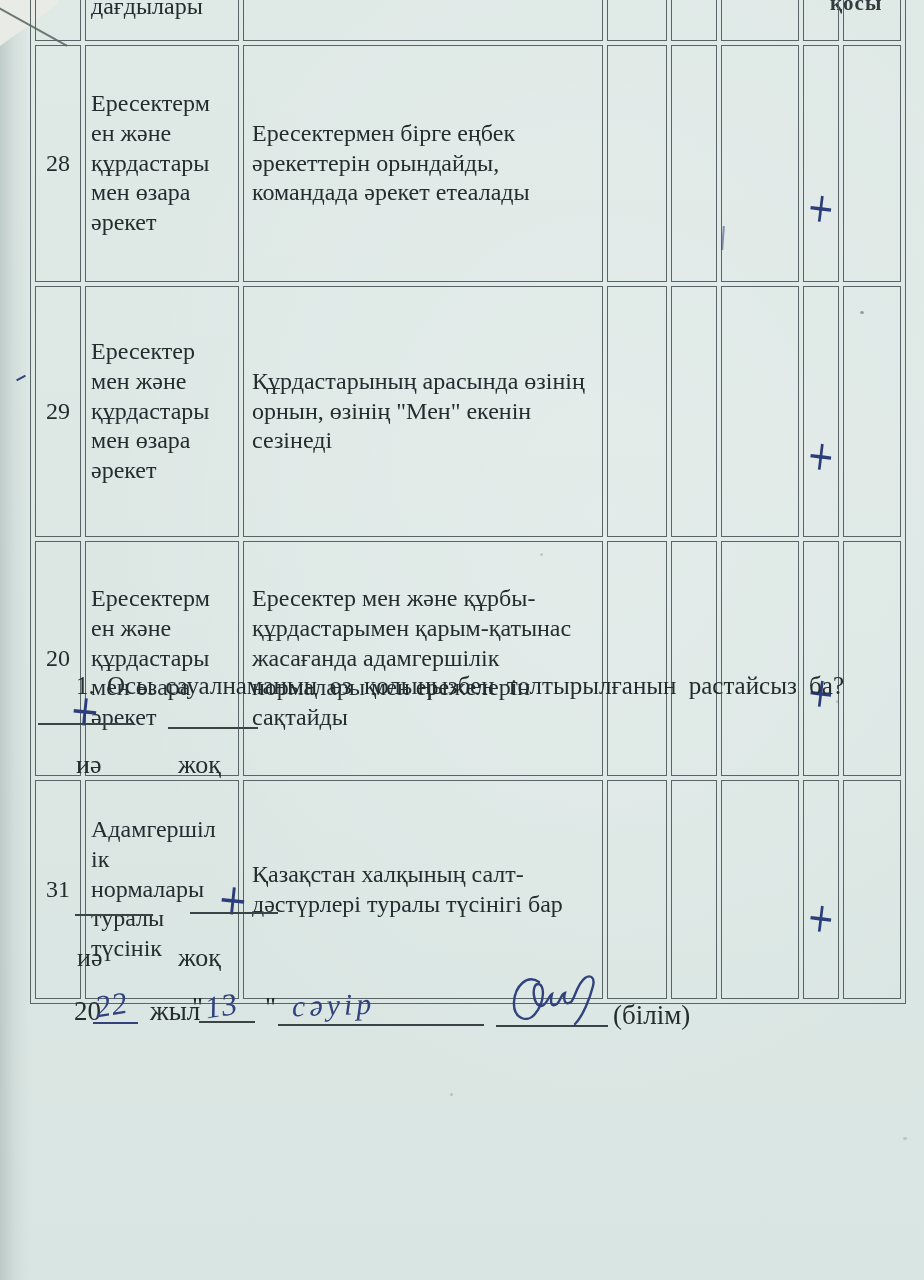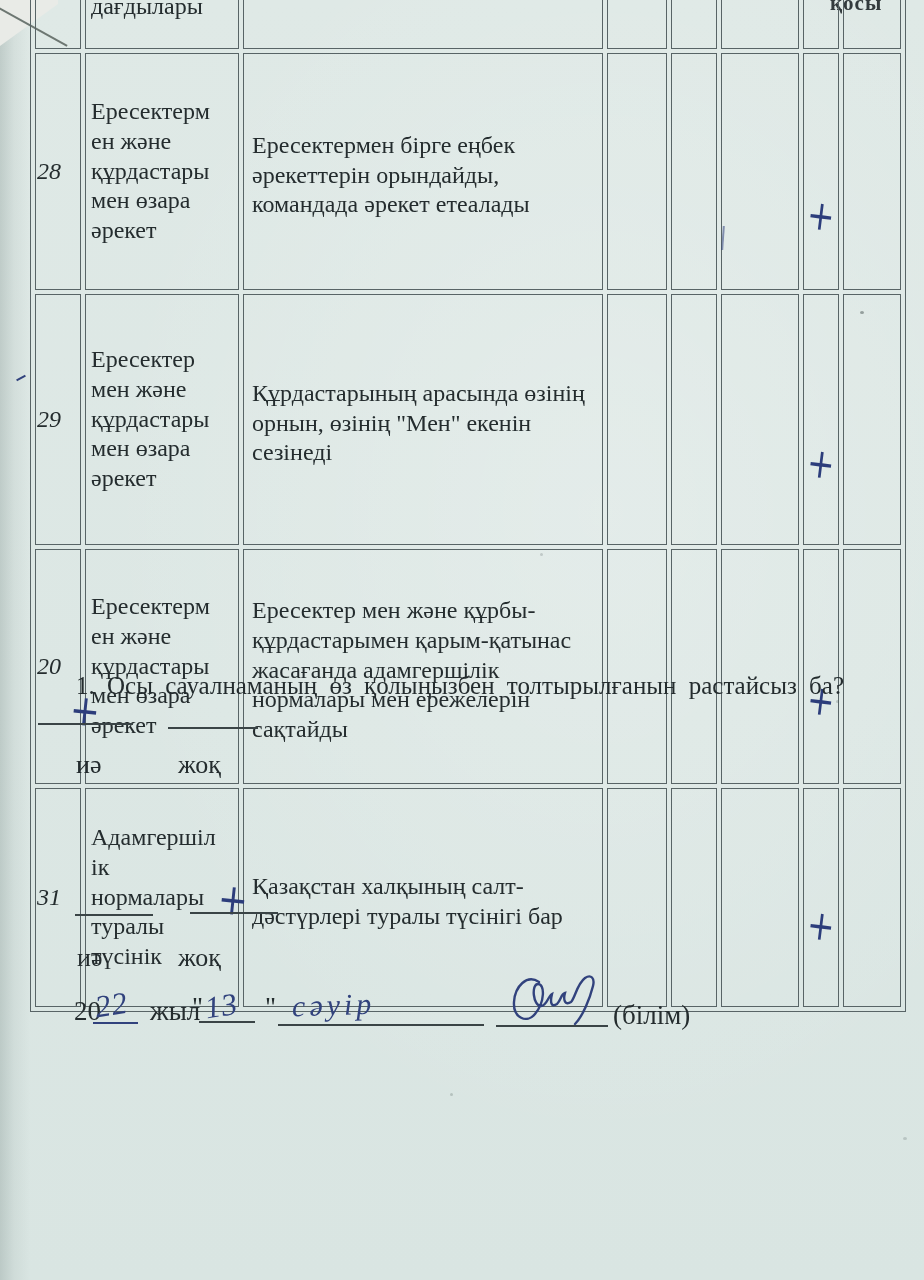--- a/index.html
+++ b/index.html
@@ -16,23 +16,23 @@
   .corner-bg{position:absolute;top:0;left:0;width:66px;height:52px;
     background:#e9ebe7;clip-path:polygon(0 0,58px 0,58px 4px,0 46px);}
   .corner-line{position:absolute;top:26px;left:-6px;width:78px;height:2px;background:#6d7772;
     transform:rotate(29deg);}
   .corner-note{position:absolute;top:-9px;left:830px;font-size:21px;font-weight:bold;color:#333b3d;letter-spacing:1px;}
 
   
   .sheet-table-wrap{position:absolute;left:30px;top:-16px;border:1.5px solid #586466;}
   table.survey{border-collapse:separate;border-spacing:4px;}
   table.survey td{border:1.5px solid #586466;font-size:24px;line-height:1.24;vertical-align:middle;}
-  td.c-num{width:42px;text-align:left;font-size:25px;font-style:italic;}
+  td.c-num{width:42px;text-align:center;font-size:25px;}
   td.c-cat{width:145px;padding:2px 2px 2px 5px;white-space:pre-line;}
-  td.c-desc{width:346px;padding:10px 4px 2px 8px;white-space:pre-line;}
+  td.c-desc{width:346px;padding:2px 4px 2px 8px;white-space:pre-line;}
   td.c1{width:56px;} td.c2{width:42px;} td.c3{width:74px;} td.c4{width:32px;} td.c5{width:54px;}
   tr.r-frag td{height:46px;} tr.r-frag td.c-cat{vertical-align:top;padding-top:2px;}
   tr.r28 td{height:136px;} tr.r29 td{height:150px;} tr.r30 td{height:154px;} tr.r31 td{height:150px;}
   td.markcell{vertical-align:top;text-align:center;}
   .plus{display:inline-block;font-family:"DejaVu Sans",sans-serif;color:#2c3d7b;
     font-size:33px;line-height:20px;transform:rotate(7deg) scaleY(1.25);}
   tr.r28 td.markcell{padding-top:98px;} tr.r29 td.markcell{padding-top:98px;}
   tr.r30 td.markcell{padding-top:78px;} tr.r31 td.markcell{padding-top:66px;}
 
   

